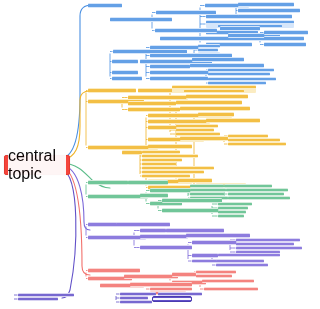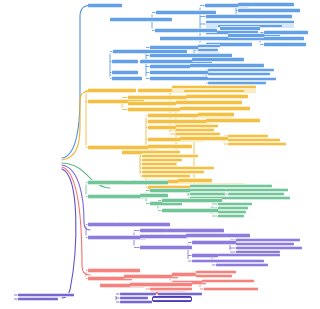--- a/index.html
+++ b/index.html
@@ -220,20 +220,24 @@
       <path d="M200,289 Q202,289 203.5,289" fill="none" stroke="#f2706b" stroke-width="0.8"></path>
       <path d="M14,297 L14,297" fill="none" stroke="#6150c8" stroke-width="0.8"></path>
       <path d="M14,295 Q16,295 17.5,295" fill="none" stroke="#6150c8" stroke-width="0.8"></path>
       <path d="M14,299 Q16,299 17.5,299" fill="none" stroke="#6150c8" stroke-width="0.8"></path>
       <path d="M116,296 L116,300" fill="none" stroke="#6150c8" stroke-width="0.8"></path>
       <path d="M116,294 Q118,294 119.5,294" fill="none" stroke="#6150c8" stroke-width="0.8"></path>
       <path d="M116,298 Q118,298 119.5,298" fill="none" stroke="#6150c8" stroke-width="0.8"></path>
       <path d="M116,302 Q118,302 119.5,302" fill="none" stroke="#6150c8" stroke-width="0.8"></path>
     </svg>
 
+  <div id="root" style="left: 4px; top: 155px; width: 58px; height: 14px; background: rgb(245, 69, 60);">
+    <span class="tx">central topic</span>
+    <span class="tx2"></span>
+  </div>
 
   <div id="nodes">
       <div class="node" style="left: 88px; top: 3px; width: 34px; height: 5px; flex-direction: column; justify-content: center; background: rgb(214, 230, 250);">
         <span class="tx" style="background: rgb(74, 144, 226);">node text</span>
       </div>
       <div class="node" style="left: 110px; top: 17px; width: 62px; height: 5px; flex-direction: column; justify-content: center; background: rgb(214, 230, 250);">
         <span class="tx" style="background: rgb(74, 144, 226);">node text</span>
       </div>
       <div class="node" style="left: 156px; top: 10px; width: 60px; height: 5px; flex-direction: column; justify-content: center; background: rgb(214, 230, 250);">
         <span class="tx" style="background: rgb(74, 144, 226);">node text</span>

